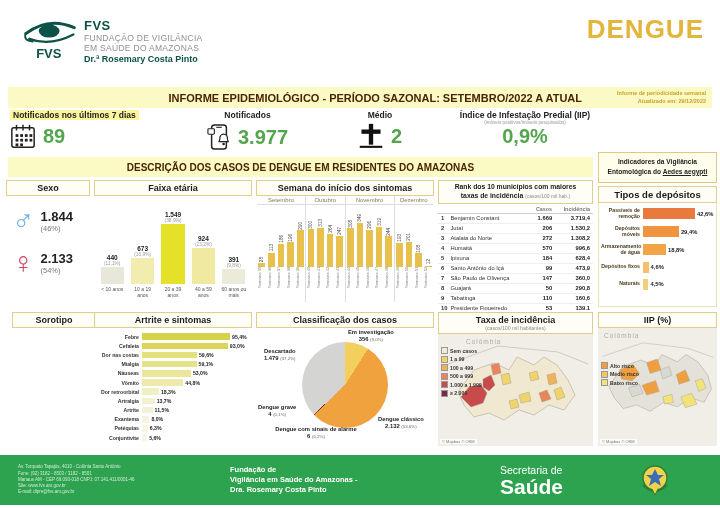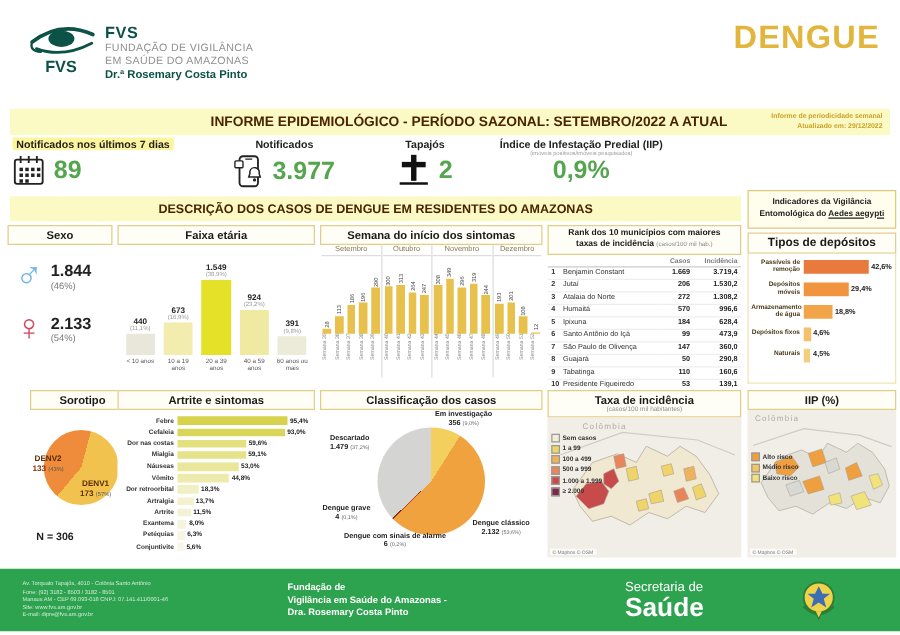--- a/index.html
+++ b/index.html
@@ -17,21 +17,21 @@
   #main-title { font-size:26px; font-weight:bold; color:#e2b63d; letter-spacing:1px; line-height:1; }
   #main-subtitle { font-size:12.5px; font-weight:bold; color:#e2b63d; letter-spacing:.5px; }
 
   
   #banner1 { left:8px; top:87px; width:704px; height:21px; background:#fbfac5; display:flex; align-items:center; }
   #banner1-title { flex:1; text-align:right; font-size:11px; font-weight:bold; color:#4a2400; padding-left:100px; }
   #banner1-note { width:130px; text-align:right; padding-right:6px; font-size:5.5px; font-weight:bold; color:#c9a227; line-height:1.3; }
   #banner2 { left:8px; top:157px; width:585px; height:20px; background:#fbfac5; display:flex; align-items:center; justify-content:center; font-size:10px; font-weight:bold; color:#4a2400; }
 
   
-  #kpi-row { left:0; top:108px; width:720px; height:54px; display:flex; }
+  #kpi-row { left:0; top:108px; width:720px; height:54px; display:flex;gap:20px; }
   .kpi { display:flex; flex-direction:column; align-items:center; padding-top:2px; }
   .kpi-label { font-size:8.5px; font-weight:bold; color:#222; }
   .kpi-sub { font-size:4.6px; color:#9a9a9a; }
   .kpi-main { display:flex; align-items:center; gap:7px; margin-top:3px; }
   .kpi-value { font-size:20px; font-weight:bold; color:#54a54e; }
   .hl { background:#fdf59b; padding:0 3px; }
 
   
   .panel { position:absolute; }
   .p-head { border:1px solid #e3cd8a; background:#fffef6; text-align:center; font-weight:bold; font-size:9px; padding:2px 1px; color:#1a1a1a; }
@@ -183,21 +183,21 @@
         <rect x="5" y="2" width="16" height="26" rx="3" fill="none" stroke="#222" stroke-width="1.6"></rect>
         <line x1="10" y1="4.5" x2="16" y2="4.5" stroke="#222" stroke-width="1.2"></line>
         <rect x="1" y="6" width="7" height="6" rx="1" fill="#fff" stroke="#222" stroke-width="1.2"></rect>
         <path d="M14 15 a4 4 0 0 1 8 2 l1 3 h-10 l1 -3 z" fill="#fff" stroke="#222" stroke-width="1.3"></path>
         <circle cx="18" cy="22.5" r="1.4" fill="#222"></circle>
       </svg>
       <span class="kpi-value">3.977</span>
     </div>
   </div>
   <div class="kpi" style="width:90px;">
-    <span class="kpi-label">Tapajós</span>
+    <span class="kpi-label">Médio</span>
     <div class="kpi-main">
       <svg width="26" height="26" viewBox="0 0 30 30">
         <rect x="12.5" y="1" width="5" height="24" fill="#111"></rect>
         <rect x="4" y="7.5" width="22" height="5" fill="#111"></rect>
         <line x1="2" y1="27.5" x2="28" y2="27.5" stroke="#111" stroke-width="2.4"></line>
       </svg>
       <span class="kpi-value">2</span>
     </div>
   </div>
   <div class="kpi" style="width:160px;">
@@ -506,34 +506,22 @@
         </div>
         <div class="depo-row">
           <div class="depo-lab">Naturais</div>
           <div class="depo-bar" style="width: 5.49296px; background: rgb(242, 207, 125);"></div>
           <div class="depo-pct">4,5%</div>
         </div>
       </div>
     </div>
 </div>
 
-<div class="panel" style="left:24px;top:312px;width:84px;">
+<div class="panel" style="left:12px;top:312px;width:84px;">
   <div class="p-head">Sorotipo</div>
-  <div class="p-body" style="height:118px;">
-    <div class="abs" id="soro-pie" style="background: conic-gradient(from 15deg, rgb(242, 194, 78) 0deg, rgb(242, 194, 78) 57%, rgb(238, 140, 60) 57%, rgb(238, 140, 60) 100%);"></div>
-    <div class="soro-lab" style="left:2px;top:36px;text-align:center;">
-      <div>DENV2</div>
-      <div><span class="v">133</span> <span class="p">(43%)</span></div>
-    </div>
-    <div class="soro-lab" style="left:40px;top:56px;text-align:center;">
-      <div>DENV1</div>
-      <div><span class="v" style="color:#5a2d00;">173</span> <span class="p">(57%)</span></div>
-    </div>
-    <div class="abs" id="soro-n">N = 306</div>
-  </div>
 </div>
 
 <div class="panel" style="left:94px;top:312px;width:158px;">
   <div class="p-head">Artrite e sintomas</div>
   <div class="p-body">
       <div id="sinais-rows">
         <div class="sin-row">
           <div class="sin-lab">Febre</div>
           <div class="sin-bar" style="width: 88px; background: rgb(214, 210, 76);"></div>
           <div class="sin-pct">95,4%</div>

